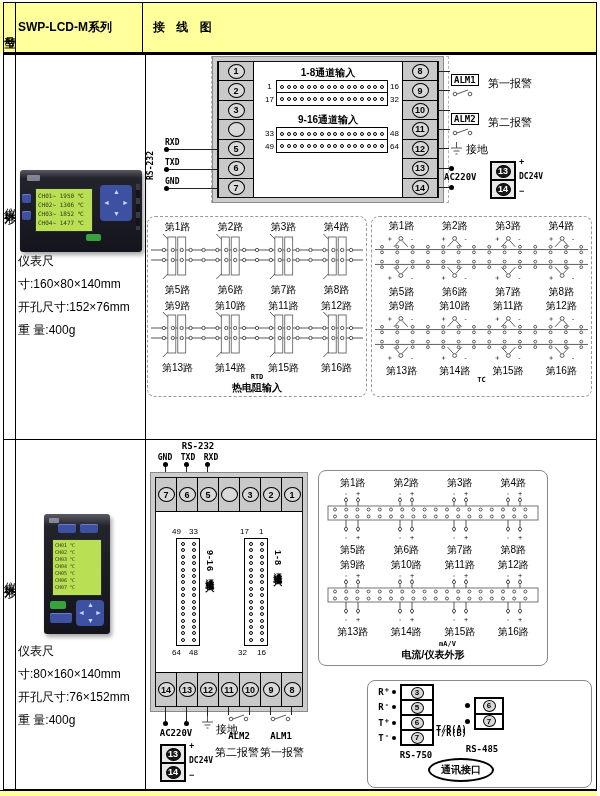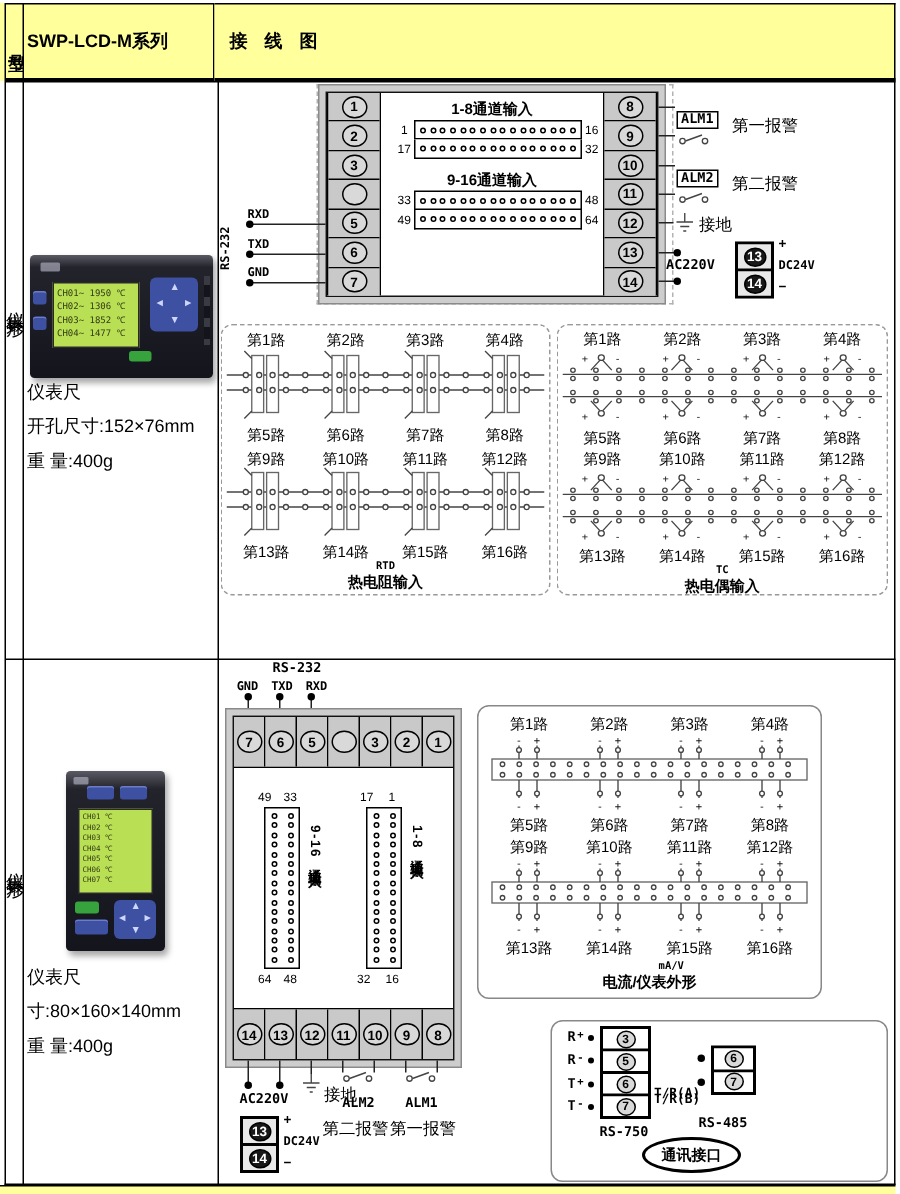--- a/index.html
+++ b/index.html
@@ -121,20 +121,21 @@
       <span style="left:22px;top:14px;">►</span>
       <span style="left:13px;top:25px;">▼</span>
     </div>
     <div class="greenbtn" style="left:66px;top:64px;width:15px;height:7px;"></div>
     <div class="abs" style="right:2px;top:14px;width:4px;height:46px;background:repeating-linear-gradient(180deg,#3a3a44 0 6px,#14141c 6px 14px);"></div>
   </div>
 
   <div class="abs speclines" style="left:18px;top:250px;width:126px;">
     <div>
         <div>仪表尺</div>
+        <div>寸:160×80×140mm</div>
         <div>开孔尺寸:152×76mm</div>
         <div>重 量:400g</div>
       </div>
   </div>
 
   <div class="abs" style="left:211px;top:56px;width:238px;height:147px;border:1px dashed #b3b3b3;"></div>
   <div class="rearbox" style="left:217px;top:61px;width:222px;height:137px;">
     <div class="vladder" style="left:0;width:36px;">
         <div class="tcell">
           <div class="tcirc">1</div>
@@ -692,21 +693,20 @@
       <line x1="187" y1="46" x2="181" y2="39" stroke="#444" stroke-width="0.9"></line>
       <line x1="189" y1="46" x2="195" y2="39" stroke="#444" stroke-width="0.9"></line>
     </svg>
   <div class="chanrow" style="left:375px;top:364px;width:213px;">
       <span>第13路</span>
       <span>第14路</span>
       <span>第15路</span>
       <span>第16路</span>
     </div>
   <div class="cap1" style="left:371px;top:376px;width:221px;">TC</div>
-  <div class="cap2" style="left:371px;top:384px;width:221px;">热电偶输入</div>
 
   <div class="abs" style="left:44px;top:514px;width:66px;height:120px;">
     <div class="instbody"></div>
     <div class="abs" style="left:5px;top:4px;width:10px;height:5px;background:#aab;opacity:.7;border-radius:1px;"></div>
     <div class="bluebtn" style="left:14px;top:10px;width:18px;height:9px;"></div>
     <div class="bluebtn" style="left:36px;top:10px;width:18px;height:9px;"></div>
     <div class="lcd lcd2" style="left:8px;top:25px;width:50px;height:57px;">
       <div>
           <div>CH01 ℃</div>
           <div>CH02 ℃</div>
@@ -724,20 +724,21 @@
       <span style="left:2px;top:9px;">◄</span>
       <span style="left:19px;top:9px;">►</span>
       <span style="left:11px;top:17px;">▼</span>
     </div>
   </div>
 
   <div class="abs speclines" style="left:18px;top:640px;width:126px;">
     <div>
         <div>仪表尺</div>
         <div>寸:80×160×140mm</div>
+        <div>开孔尺寸:76×152mm</div>
         <div>重 量:400g</div>
       </div>
   </div>
 
   <div class="abs c mono b" style="left:166px;top:441px;width:64px;font-size:9px;">RS-232</div>
   <div class="abs c mono b" style="left:152px;top:453px;width:26px;font-size:8px;">GND</div>
   <div class="abs c mono b" style="left:175px;top:453px;width:26px;font-size:8px;">TXD</div>
   <div class="abs c mono b" style="left:198px;top:453px;width:26px;font-size:8px;">RXD</div>
   <div class="vl dottop" style="left:165px;top:464px;height:13px;"></div>
   <div class="vl dottop" style="left:186px;top:464px;height:13px;"></div>

